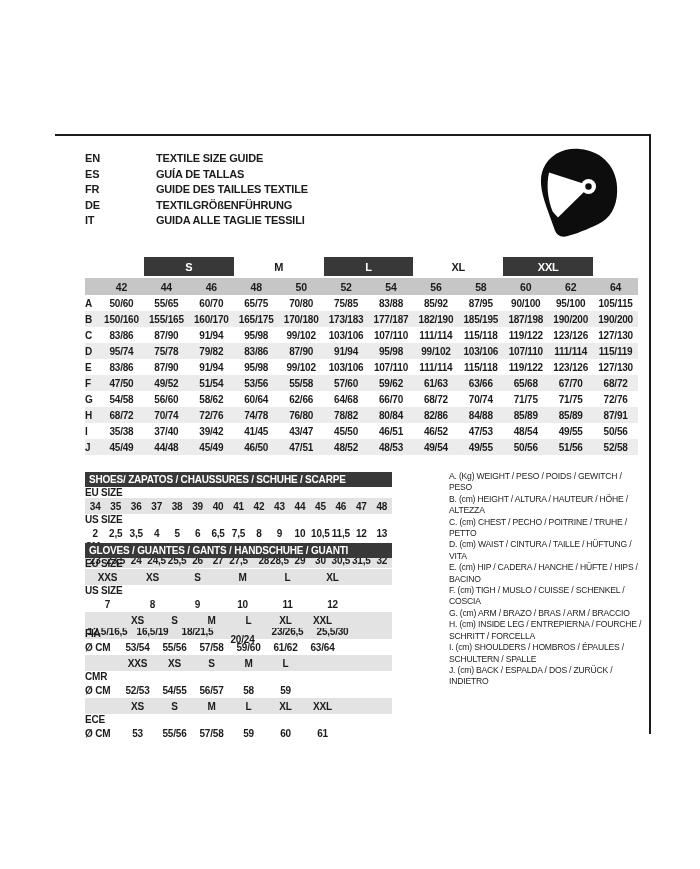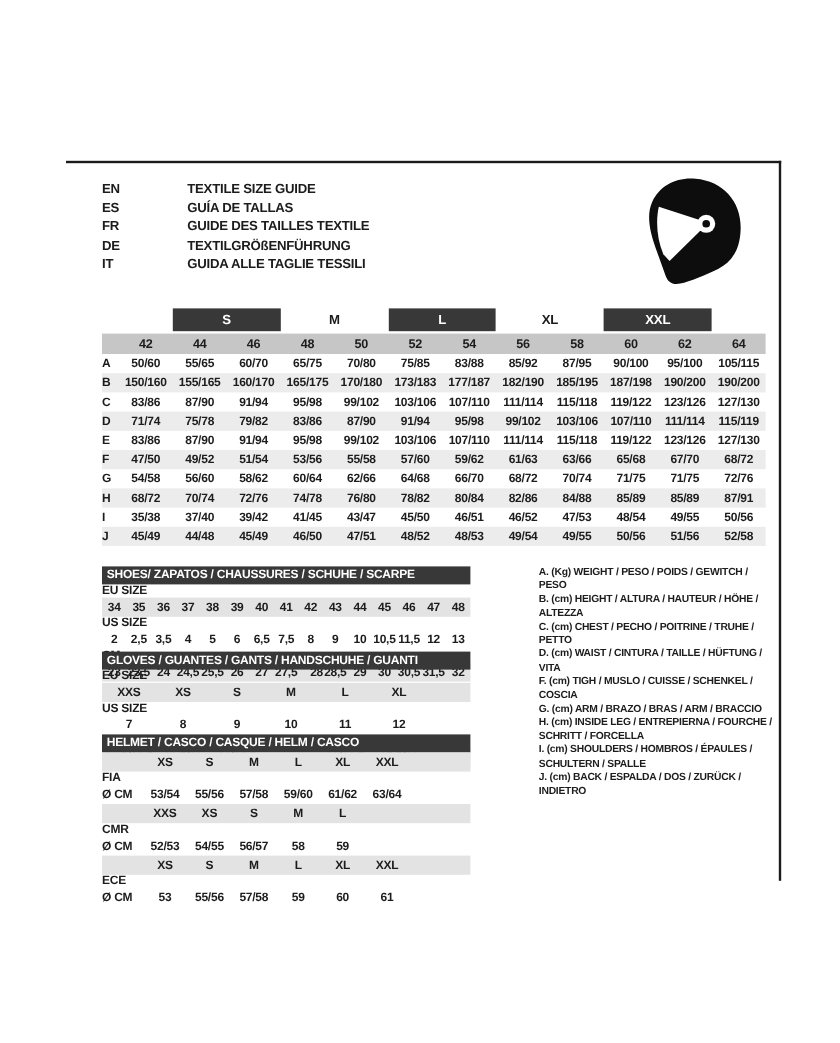--- a/index.html
+++ b/index.html
@@ -36,21 +36,21 @@
   .s-bar{width:307px;box-sizing:border-box;background:#383838;color:#fff;height:15px;line-height:15px;padding-left:4px;}
   .s-inner{width:307px;display:flex;align-items:center;height:16px;}
   .s-inner.gray{background:#e3e3e3;}
   .s-cell{text-align:center;white-space:nowrap;}
   .s-unit{width:34px;flex:none;}
   #shoes{top:472px;}
   #gloves{top:543px;}
   #helmet-table{top:612px;}
 
   
-  .legend{position:absolute;left:449px;top:471px;width:195px;font-size:8.6px;font-weight:bold;line-height:11.4px;}
+  .legend{position:absolute;left:449px;top:471px;width:195px;font-size:8.6px;font-weight:normal;line-height:11.4px;}
 </style>
 </head>
 <body>
 
 <div class="page">
   <div class="frame-top"></div>
   <div class="frame-right"></div>
 
   <div class="lang-header">
     <div class="lang-row">
@@ -148,21 +148,21 @@
         <div class="m-cell">103/106</div>
         <div class="m-cell">107/110</div>
         <div class="m-cell">111/114</div>
         <div class="m-cell">115/118</div>
         <div class="m-cell">119/122</div>
         <div class="m-cell">123/126</div>
         <div class="m-cell">127/130</div>
       </div>
       <div class="m-row alt">
         <div class="m-label">D</div>
-        <div class="m-cell">71/74</div>
+        <div class="m-cell">95/74</div>
         <div class="m-cell">75/78</div>
         <div class="m-cell">79/82</div>
         <div class="m-cell">83/86</div>
         <div class="m-cell">87/90</div>
         <div class="m-cell">91/94</div>
         <div class="m-cell">95/98</div>
         <div class="m-cell">99/102</div>
         <div class="m-cell">103/106</div>
         <div class="m-cell">107/110</div>
         <div class="m-cell">111/114</div>
@@ -361,24 +361,20 @@
           <div class="s-cell" style="width: 45px;">18/21,5</div>
           <div class="s-cell" style="width: 45px; margin-top: 16px;">20/24</div>
           <div class="s-cell" style="width: 45px;">23/26,5</div>
           <div class="s-cell" style="width: 45px; text-align: center;">25,5/30</div>
         </div>
       </div>
     </div>
   <div class="section" id="helmet-table">
       <div class="s-row">
         <div class="s-label"></div>
-        <div class="s-bar">HELMET / CASCO / CASQUE / HELM / CASCO</div>
-      </div>
-      <div class="s-row">
-        <div class="s-label"></div>
         <div class="s-inner gray">
           <div class="s-unit"></div>
           <div class="s-cell" style="width: 37px;">XS</div>
           <div class="s-cell" style="width: 37px;">S</div>
           <div class="s-cell" style="width: 37px;">M</div>
           <div class="s-cell" style="width: 37px;">L</div>
           <div class="s-cell" style="width: 37px;">XL</div>
           <div class="s-cell" style="width: 37px;">XXL</div>
         </div>
       </div>
@@ -442,19 +438,20 @@
           <div class="s-cell" style="width: 37px;">61</div>
         </div>
       </div>
     </div>
 
   <div class="legend" id="legend">
       <div class="legend-item">A. (Kg) WEIGHT / PESO / POIDS / GEWITCH / PESO</div>
       <div class="legend-item">B. (cm) HEIGHT / ALTURA / HAUTEUR / HÖHE / ALTEZZA</div>
       <div class="legend-item">C. (cm) CHEST / PECHO / POITRINE / TRUHE / PETTO</div>
       <div class="legend-item">D. (cm) WAIST / CINTURA / TAILLE / HÜFTUNG / VITA</div>
+      <div class="legend-item">E. (cm) HIP / CADERA / HANCHE / HÜFTE / HIPS / BACINO</div>
       <div class="legend-item">F. (cm) TIGH / MUSLO / CUISSE / SCHENKEL / COSCIA</div>
       <div class="legend-item">G. (cm) ARM / BRAZO / BRAS / ARM / BRACCIO</div>
       <div class="legend-item">H. (cm) INSIDE LEG / ENTREPIERNA / FOURCHE / SCHRITT / FORCELLA</div>
       <div class="legend-item">I. (cm) SHOULDERS / HOMBROS / ÉPAULES / SCHULTERN / SPALLE</div>
       <div class="legend-item">J. (cm) BACK / ESPALDA / DOS / ZURÜCK / INDIETRO</div>
     </div>
 </div>
 
 </body></html>

